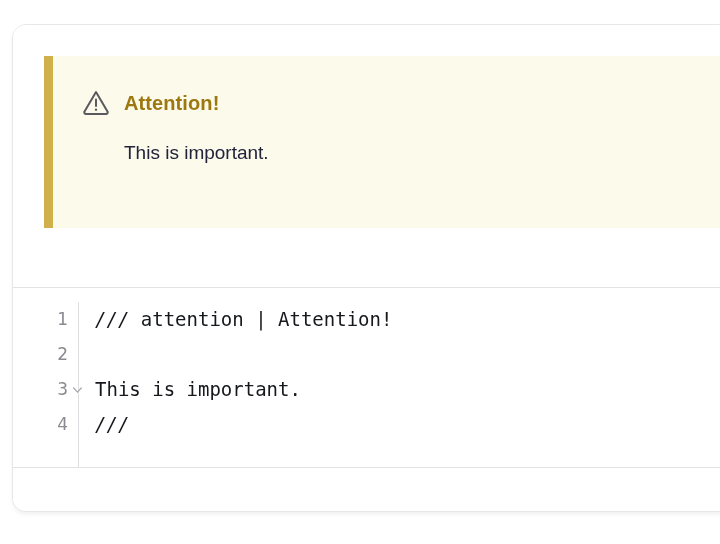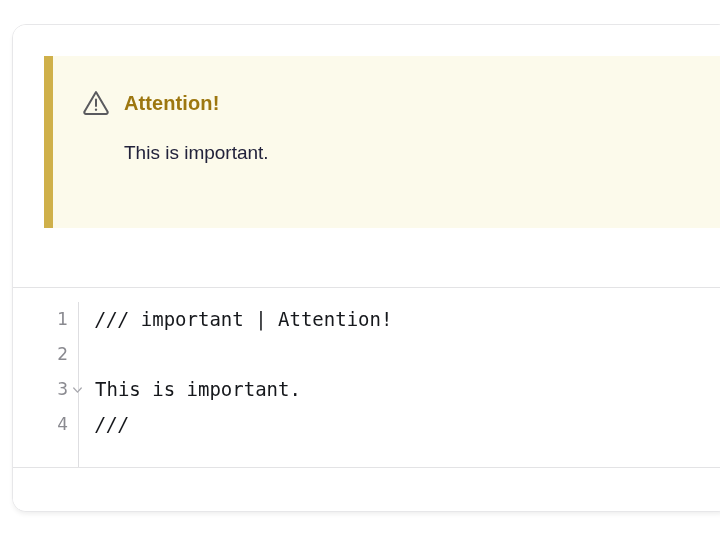--- a/index.html
+++ b/index.html
@@ -199,21 +199,21 @@
         </div>
 
         <div class="gutter-row">
           <span class="line-no">4</span>
         </div>
 
       </div>
 
       <div class="code-lines">
 
-        <div class="code-line"><span class="fence">///</span><span> important | Attention!</span></div>
+        <div class="code-line"><span class="fence">///</span><span> attention | Attention!</span></div>
 
         <div class="code-line"><span></span></div>
 
         <div class="code-line"><span>This is important.</span></div>
 
         <div class="code-line"><span class="fence">///</span></div>
 
       </div>
     </div>
 

